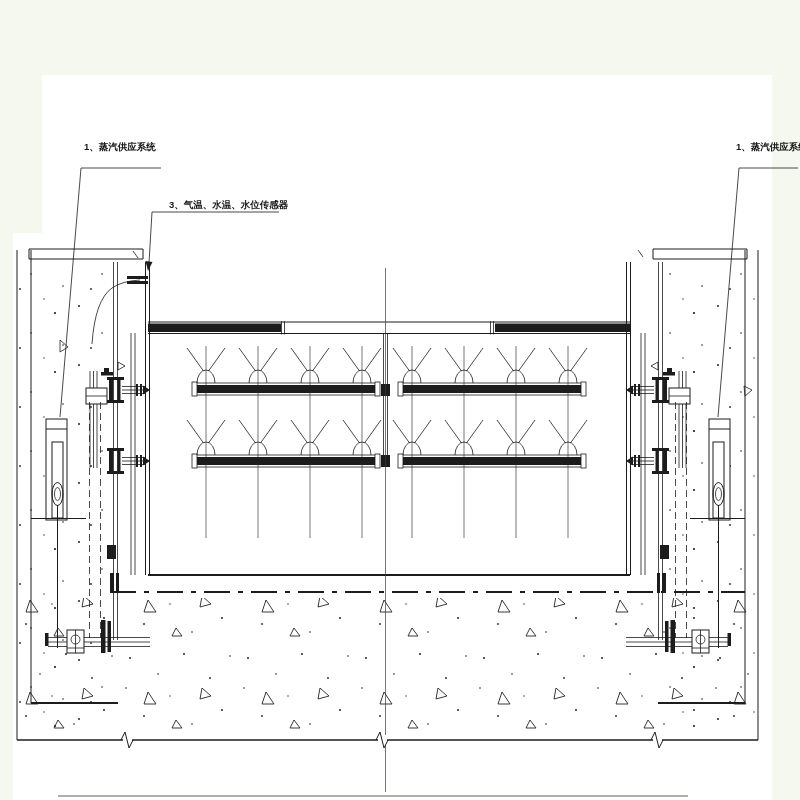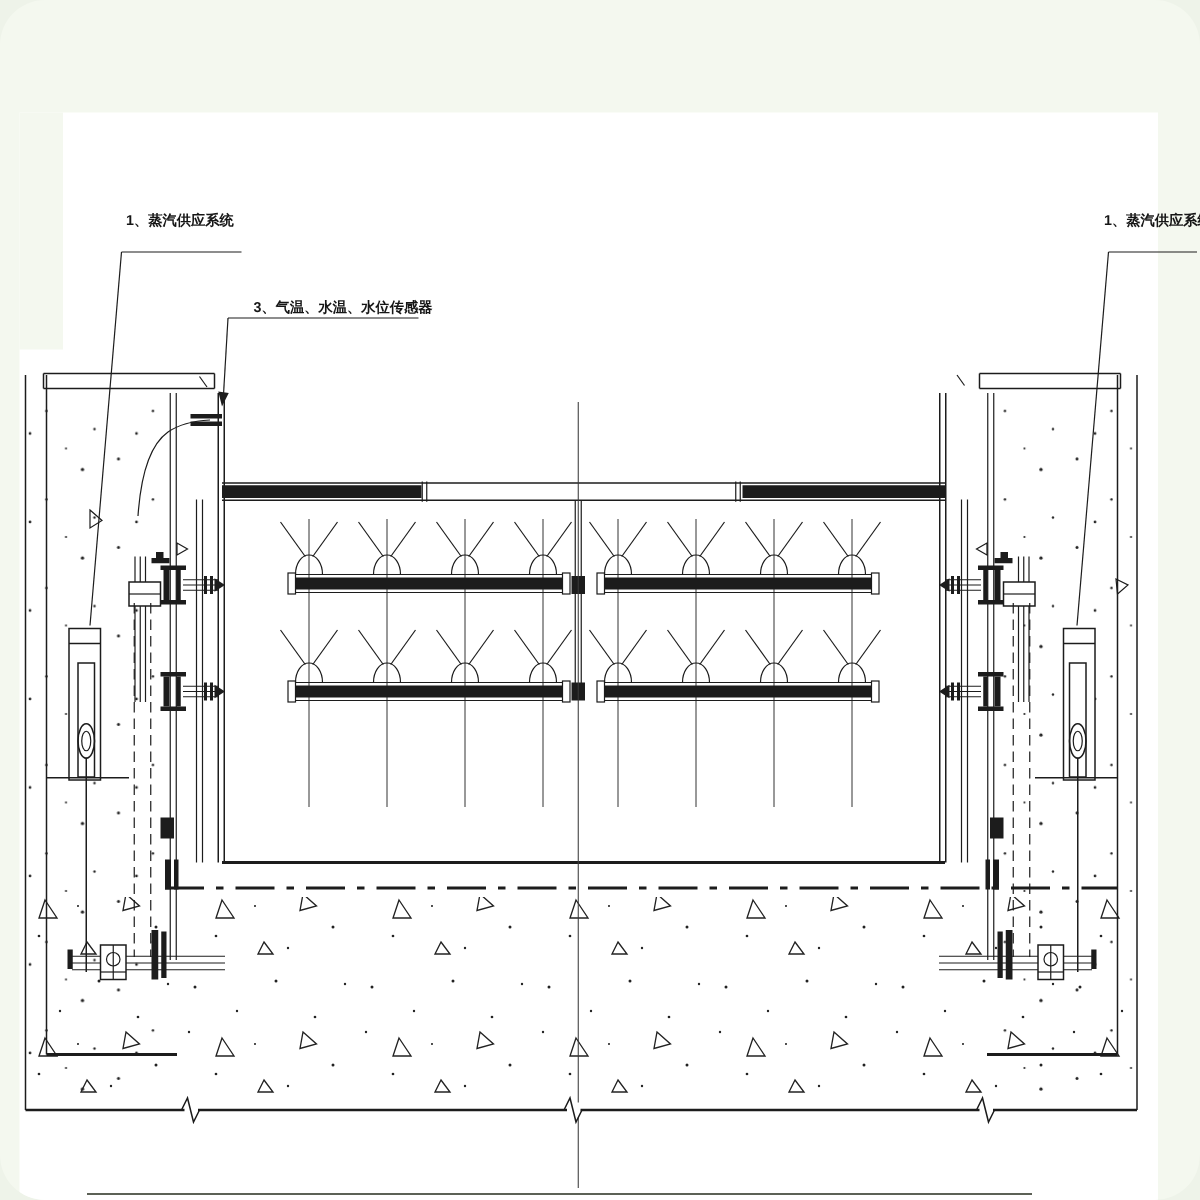--- a/index.html
+++ b/index.html
@@ -1,16 +1,16 @@
 <!DOCTYPE html>
 <html><head>
 <meta charset="utf-8">
 <style>
   html,body{margin:0;padding:0;background:#eef3e9;}
-  .stage{width:800px;height:800px;position:relative;overflow:hidden;border-radius:30px;}
+  .stage{width:800px;height:800px;position:relative;overflow:hidden;}
   svg{display:block;}
   .s  {stroke:#1c1c1c;fill:none;stroke-width:1;}
   .s05{stroke:#1c1c1c;fill:none;stroke-width:.6;}
   .s08{stroke:#1c1c1c;fill:none;stroke-width:.8;}
   .s15{stroke:#1c1c1c;fill:none;stroke-width:1.6;}
   .s2 {stroke:#1c1c1c;fill:none;stroke-width:2.1;}
   .f  {fill:#1c1c1c;stroke:none;}
   .w  {fill:#ffffff;stroke:#1c1c1c;stroke-width:1;}
   .w8 {fill:#ffffff;stroke:#1c1c1c;stroke-width:.8;}
   text{font:bold 9.5px "Liberation Sans","DejaVu Sans",sans-serif;fill:#161616;}

